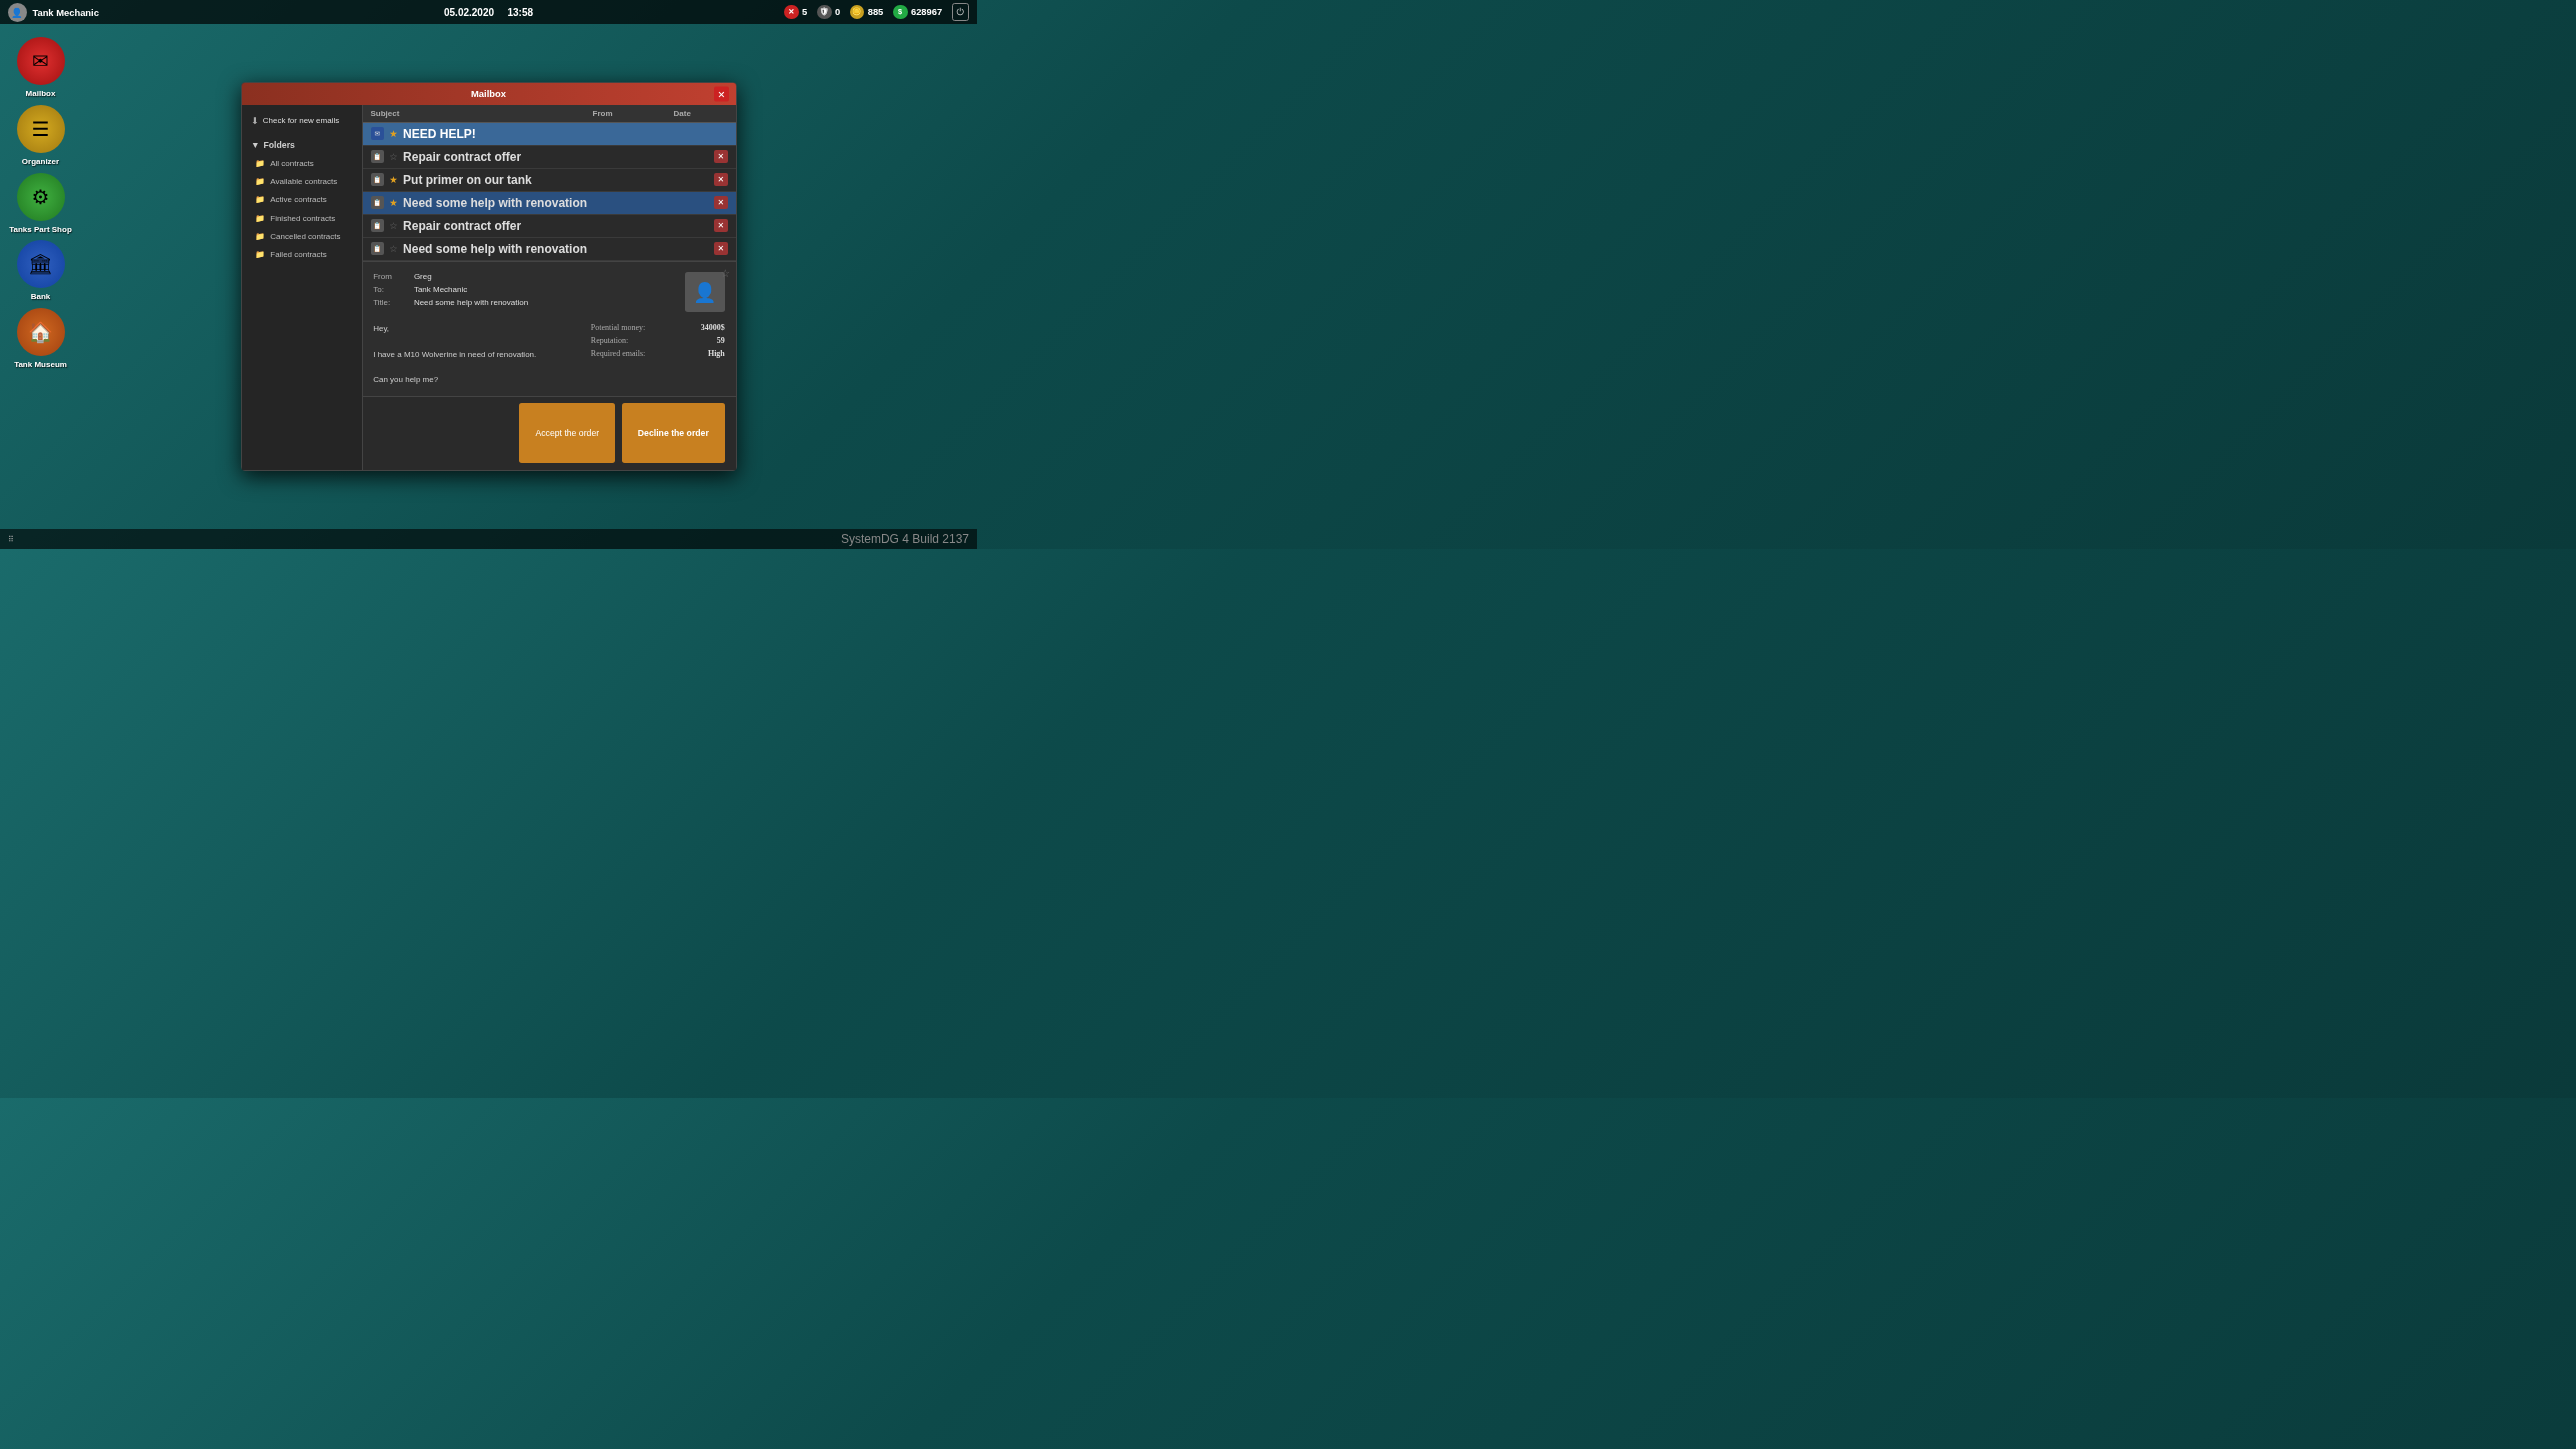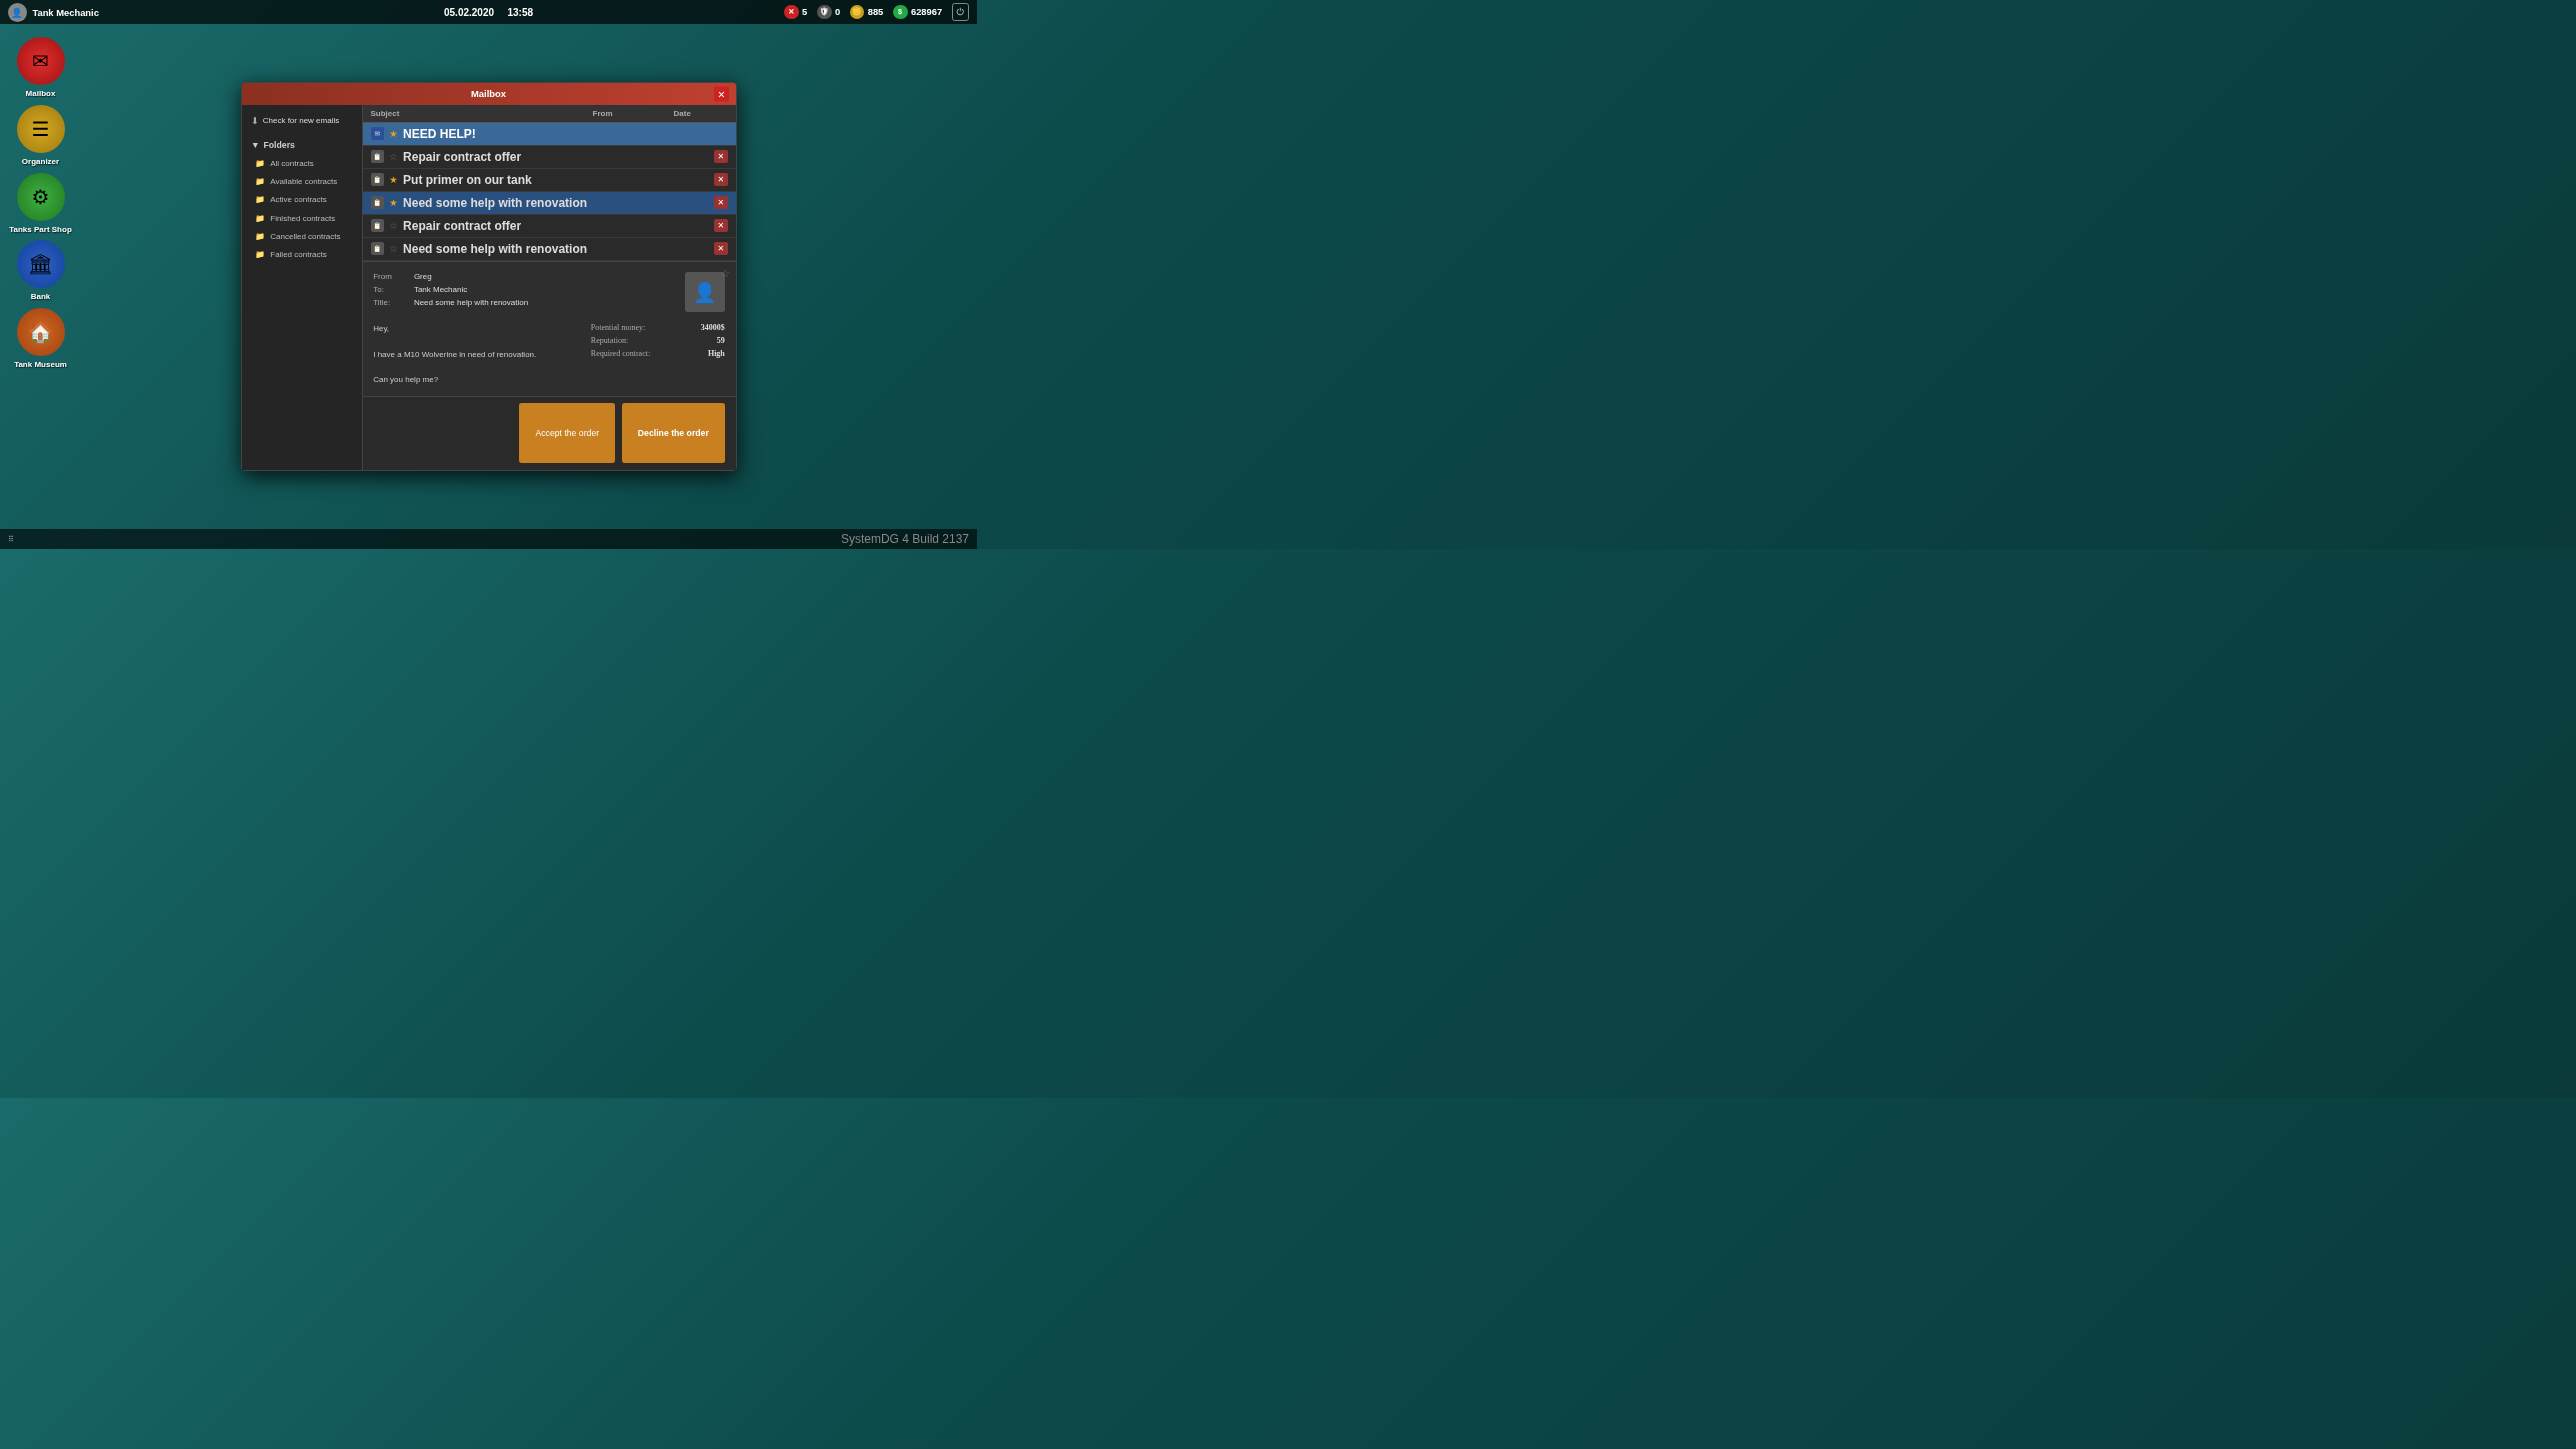--- a/index.html
+++ b/index.html
@@ -609,21 +609,21 @@
             <div class="email-stats">
               <div class="stat-row">
                 <span class="stat-label">Potential money:</span>
                 <span class="stat-value">34000$</span>
               </div>
               <div class="stat-row">
                 <span class="stat-label">Reputation:</span>
                 <span class="stat-value">59</span>
               </div>
               <div class="stat-row">
-                <span class="stat-label">Required contract:</span>
+                <span class="stat-label">Required emails:</span>
                 <span class="stat-value">High</span>
               </div>
             </div>
           </div>
         </div>
 
         <div class="email-actions">
           <button class="btn-accept">Accept the order</button>
           <button class="btn-decline">Decline the order</button>
         </div>

